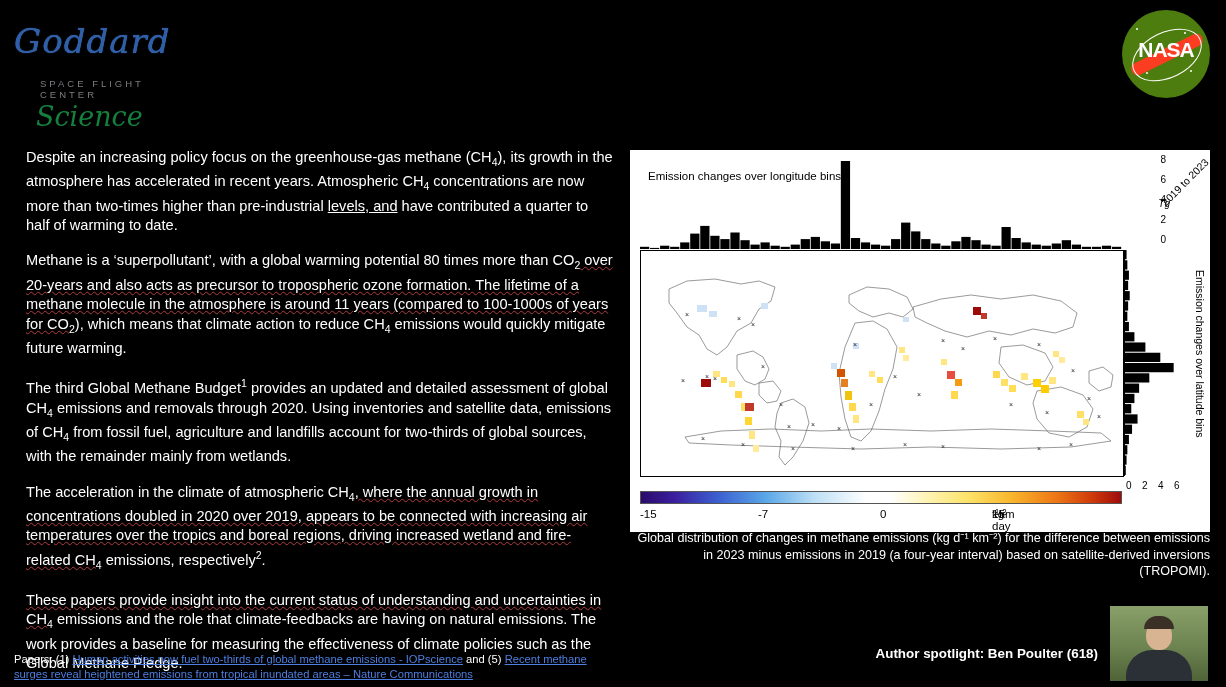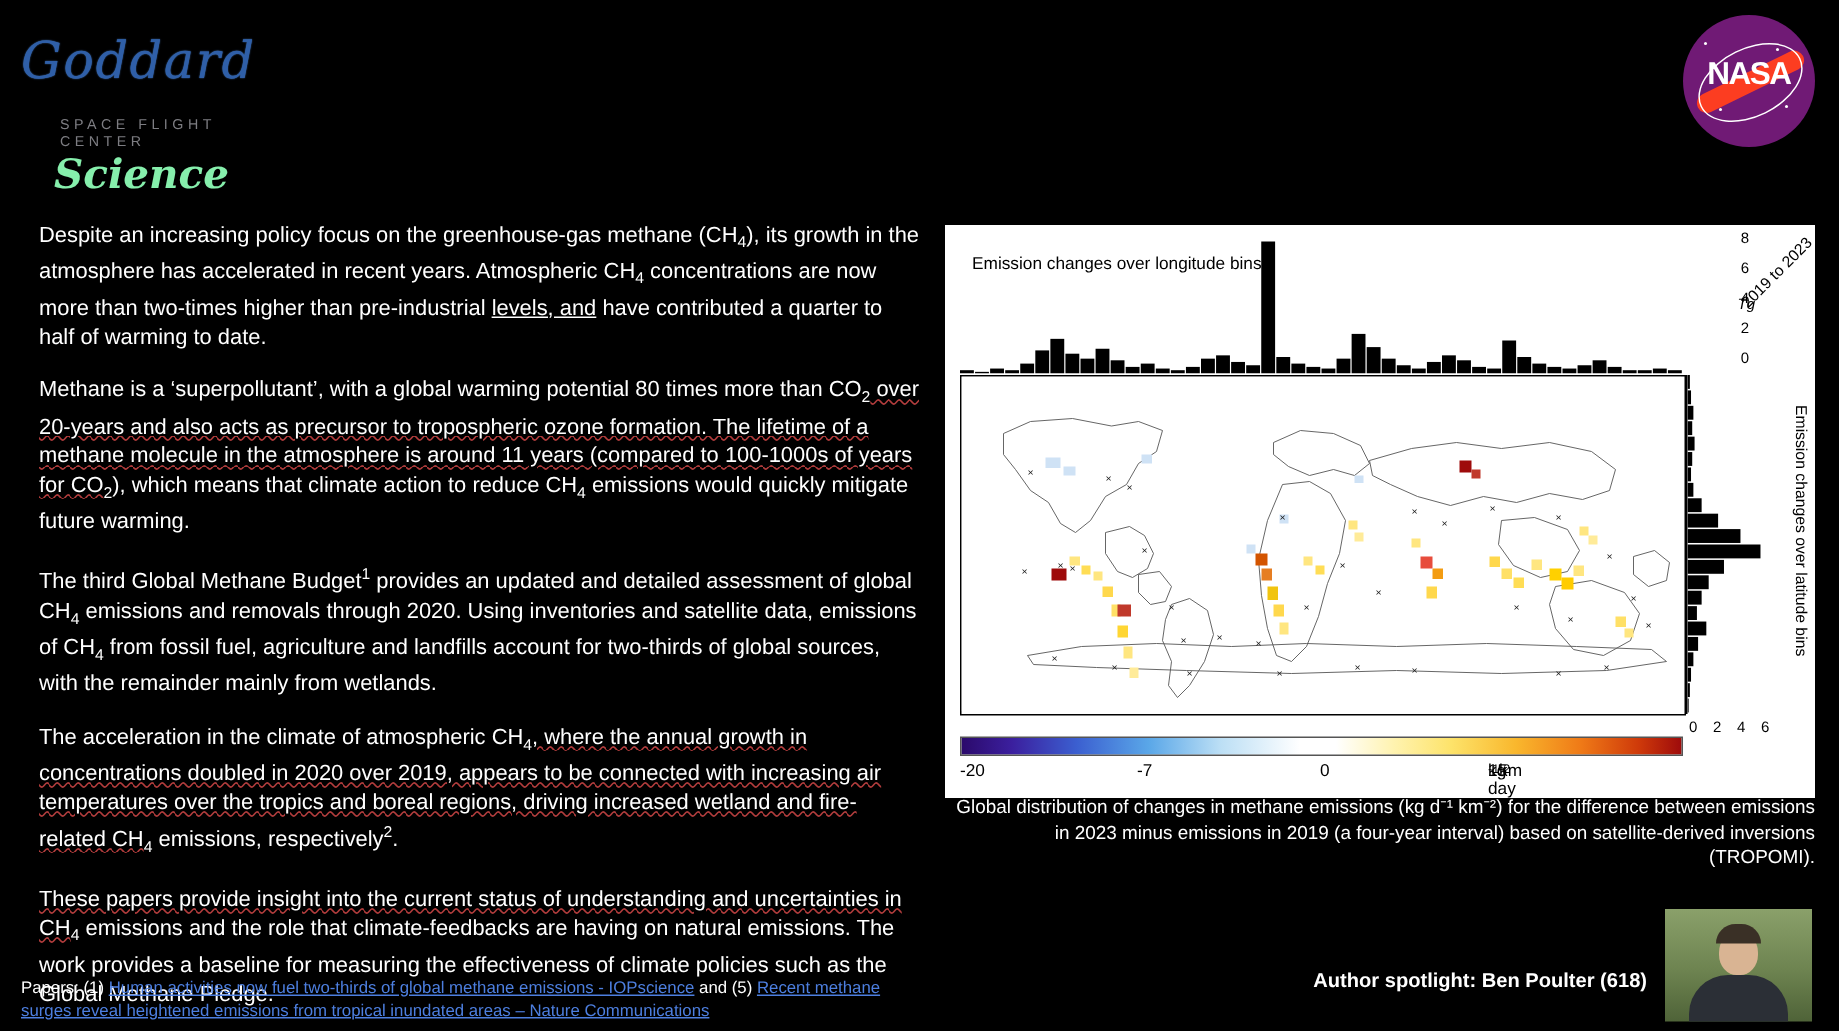--- a/index.html
+++ b/index.html
@@ -44,23 +44,23 @@
     font-size: 9.5px;
     letter-spacing: 3px;
     color: #7d7d82;
     margin-left: 26px;
     margin-top: 20px;
   }
   .logo-goddard .sci {
     display: block;
     font-family: "DejaVu Serif", serif;
     font-style: italic;
-    font-weight: bold;
+    font-weight: normal;
     font-size: 27px;
-    color: #86efac;
+    color: #15803d;
     margin-left: 22px;
     margin-top: 1px;
   }
 
   .title {
     position: absolute;
     left: 196px;
     top: 26px;
     width: 860px;
     text-align: center;
@@ -71,21 +71,21 @@
     letter-spacing: -0.2px;
   }
 
   .nasa-logo {
     position: absolute;
     right: 16px;
     top: 10px;
     width: 88px;
     height: 88px;
     border-radius: 50%;
-    background: #701a75;
+    background: #4d7c0f;
     overflow: hidden;
   }
   .nasa-logo .word {
     position: absolute;
     left: 0; right: 0;
     top: 28px;
     text-align: center;
     font-family: "Liberation Sans", sans-serif;
     font-weight: bold;
     font-size: 21px;
@@ -540,21 +540,21 @@
           </svg>
       </div>
       <div class="axis-right-label">Emission changes over latitude bins</div>
       <div class="tick-num" style="left:496px; top:330px;"><span>0</span></div>
       <div class="tick-num" style="left:512px; top:330px;"><span>2</span></div>
       <div class="tick-num" style="left:528px; top:330px;"><span>4</span></div>
       <div class="tick-num" style="left:544px; top:330px;"><span>6</span></div>
 
       <div class="cbar"></div>
       <div class="cbar-labels">
-        <span style="left:0px;">-20</span>
+        <span style="left:0px;">-15</span>
         <span style="left:118px;">-7</span>
         <span style="left:240px;">0</span>
         <span style="left:352px;">
           <span>15</span><span>kg day</span><sup>-1</sup><span>km</span><sup>-2</sup>
         </span>
       </div>
 
     </div>
   </div>
 

